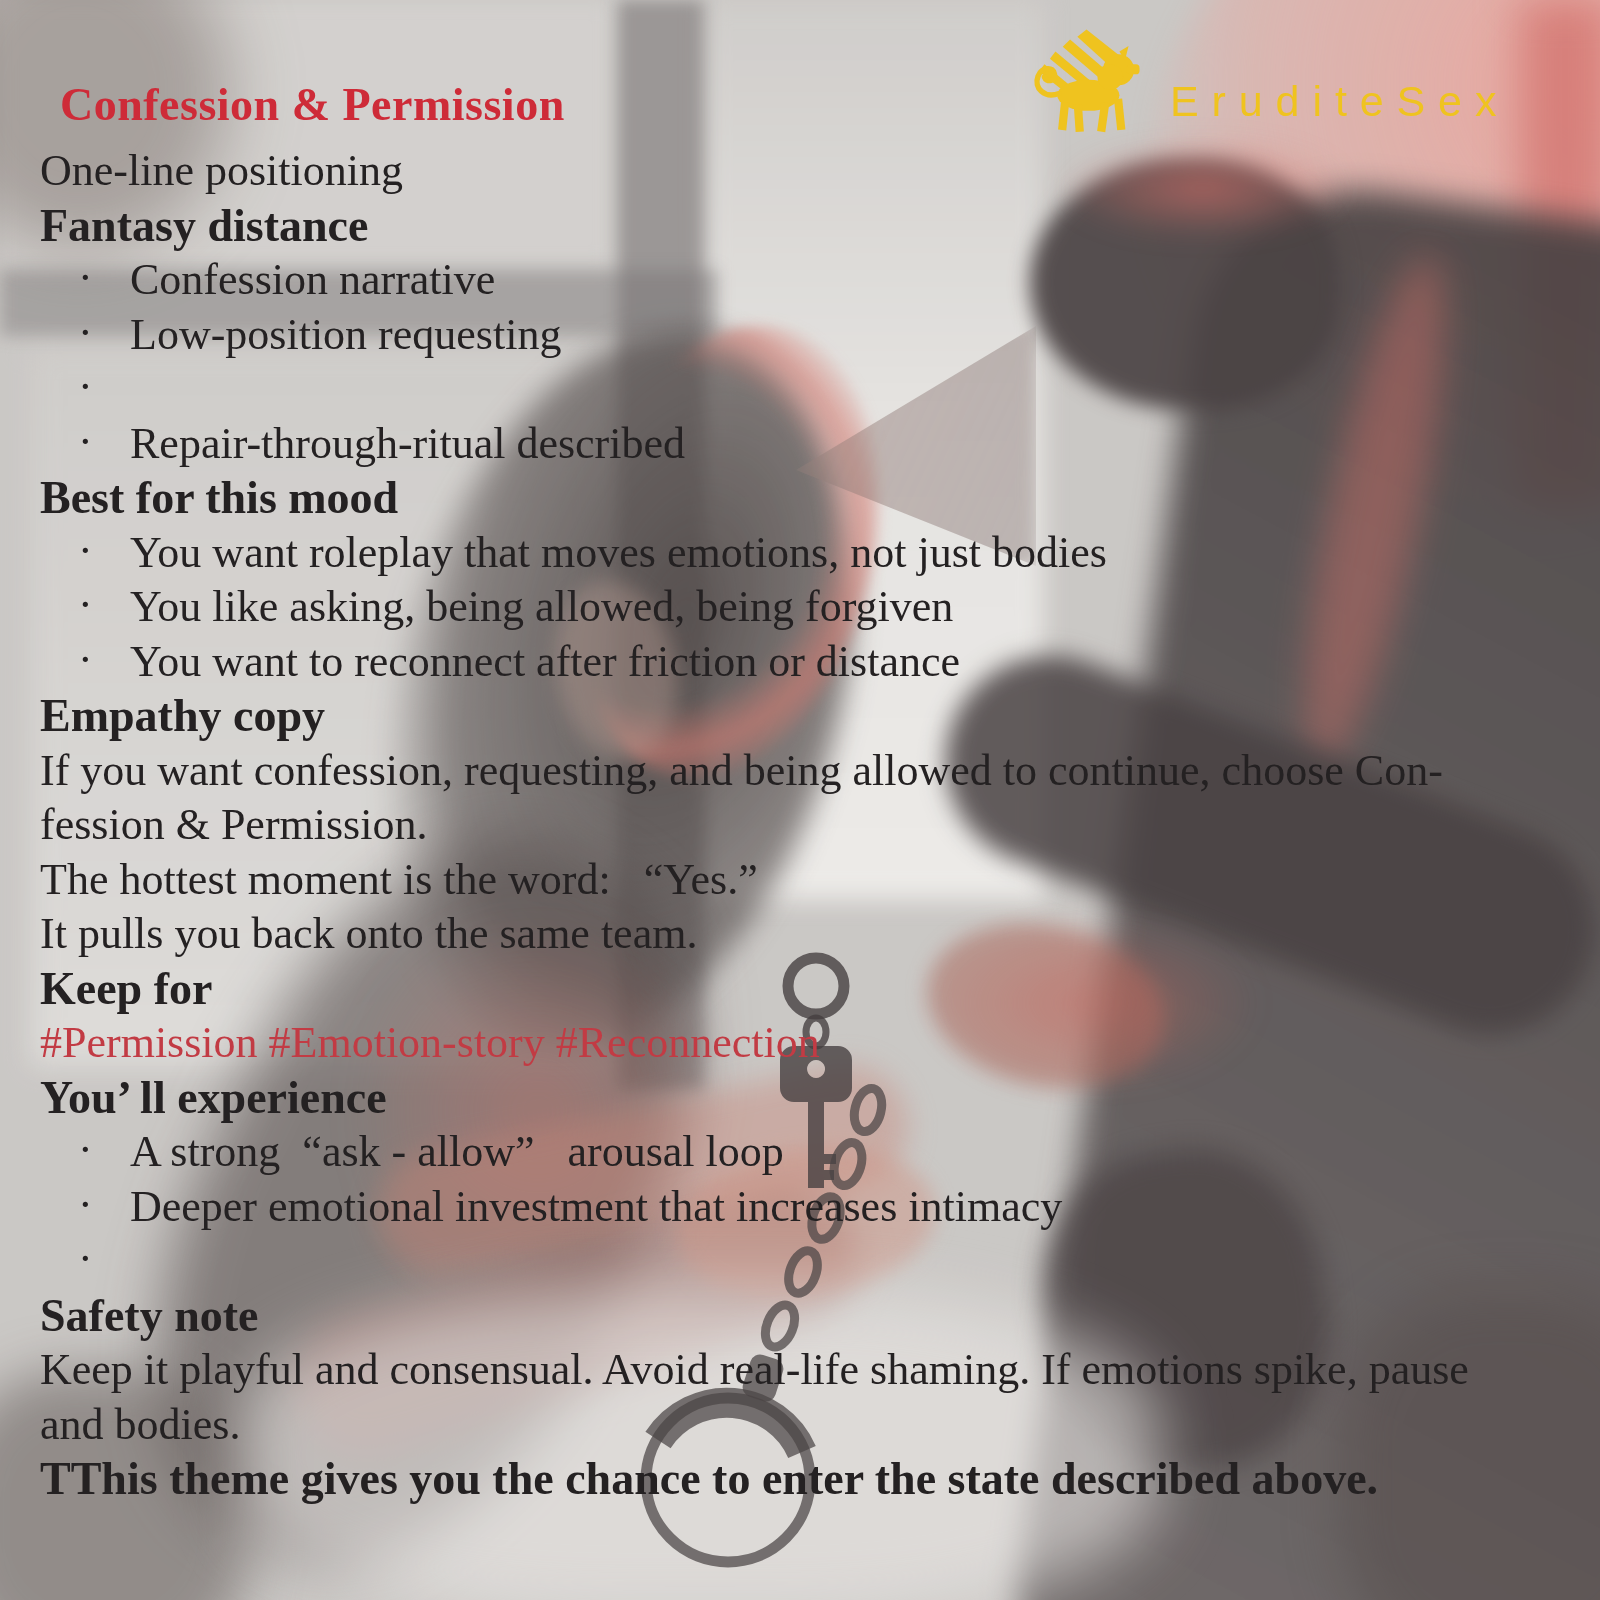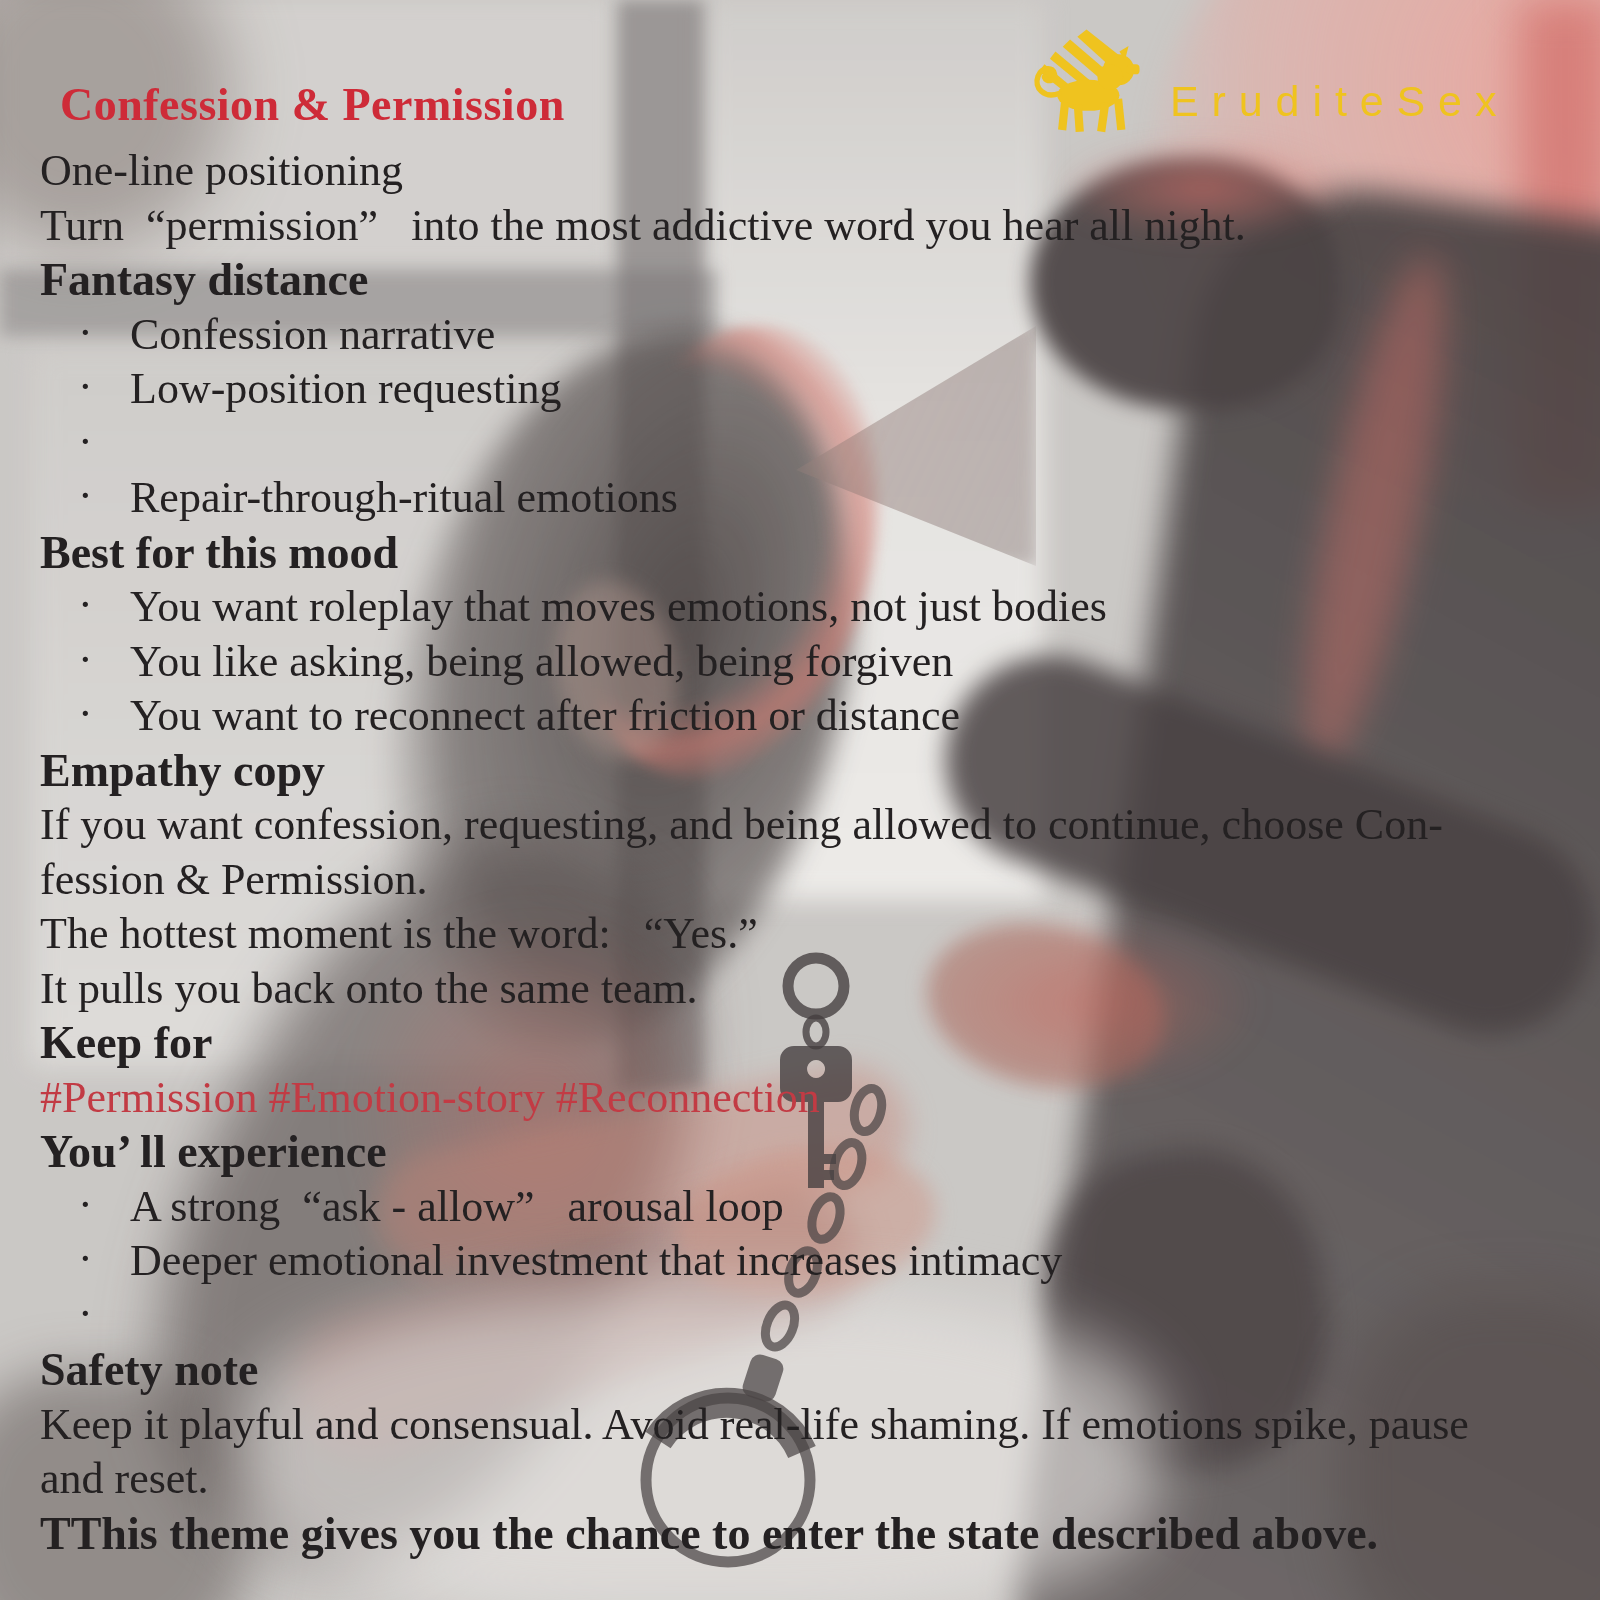--- a/index.html
+++ b/index.html
@@ -164,40 +164,39 @@
         <rect x="94" y="82" width="9" height="34" transform="rotate(-6 98 82)"></rect>
       </g>
       <path d="M34,76 C18,82 6,70 11,57 C15,47 28,46 29,55 C30,63 20,64 18,58" fill="none" stroke="var(--gold,#efc31f)" stroke-width="6" stroke-linecap="round"></path>
     </svg>
     <span class="brand">EruditeSex</span>
   </div>
 
   <h1 class="title">Confession &amp; Permission</h1>
   <div class="lines">
       <div class="line plain">One-line positioning</div>
-      <div class="line plain">Turn  “permission”   into the most addictive word you hear all night.</div>
       <div class="line bold">Fantasy distance</div>
       <div class="line bullet"><span class="dot">·</span><span>Confession narrative</span></div>
       <div class="line bullet"><span class="dot">·</span><span>Low-position requesting</span></div>
       <div class="line bullet"><span class="dot">·</span></div>
-      <div class="line bullet"><span class="dot">·</span><span>Repair-through-ritual emotions</span></div>
+      <div class="line bullet"><span class="dot">·</span><span>Repair-through-ritual described</span></div>
       <div class="line bold">Best for this mood</div>
       <div class="line bullet"><span class="dot">·</span><span>You want roleplay that moves emotions, not just bodies</span></div>
       <div class="line bullet"><span class="dot">·</span><span>You like asking, being allowed, being forgiven</span></div>
       <div class="line bullet"><span class="dot">·</span><span>You want to reconnect after friction or distance</span></div>
       <div class="line bold">Empathy copy</div>
       <div class="line plain">If you want confession, requesting, and being allowed to continue, choose Con-</div>
       <div class="line plain">fession &amp; Permission.</div>
       <div class="line plain">The hottest moment is the word:   “Yes.”</div>
       <div class="line plain">It pulls you back onto the same team.</div>
       <div class="line bold">Keep for</div>
       <div class="line red">#Permission #Emotion-story #Reconnection</div>
       <div class="line bold">You’ ll experience</div>
       <div class="line bullet"><span class="dot">·</span><span>A strong  “ask - allow”   arousal loop</span></div>
       <div class="line bullet"><span class="dot">·</span><span>Deeper emotional investment that increases intimacy</span></div>
       <div class="line bullet"><span class="dot">·</span></div>
       <div class="line bold">Safety note</div>
       <div class="line plain">Keep it playful and consensual. Avoid real-life shaming. If emotions spike, pause</div>
-      <div class="line plain">and reset.</div>
+      <div class="line plain">and bodies.</div>
       <div class="line bold">TThis theme gives you the chance to enter the state described above.</div>
     </div>
 
 </div>
 
 </body></html>

